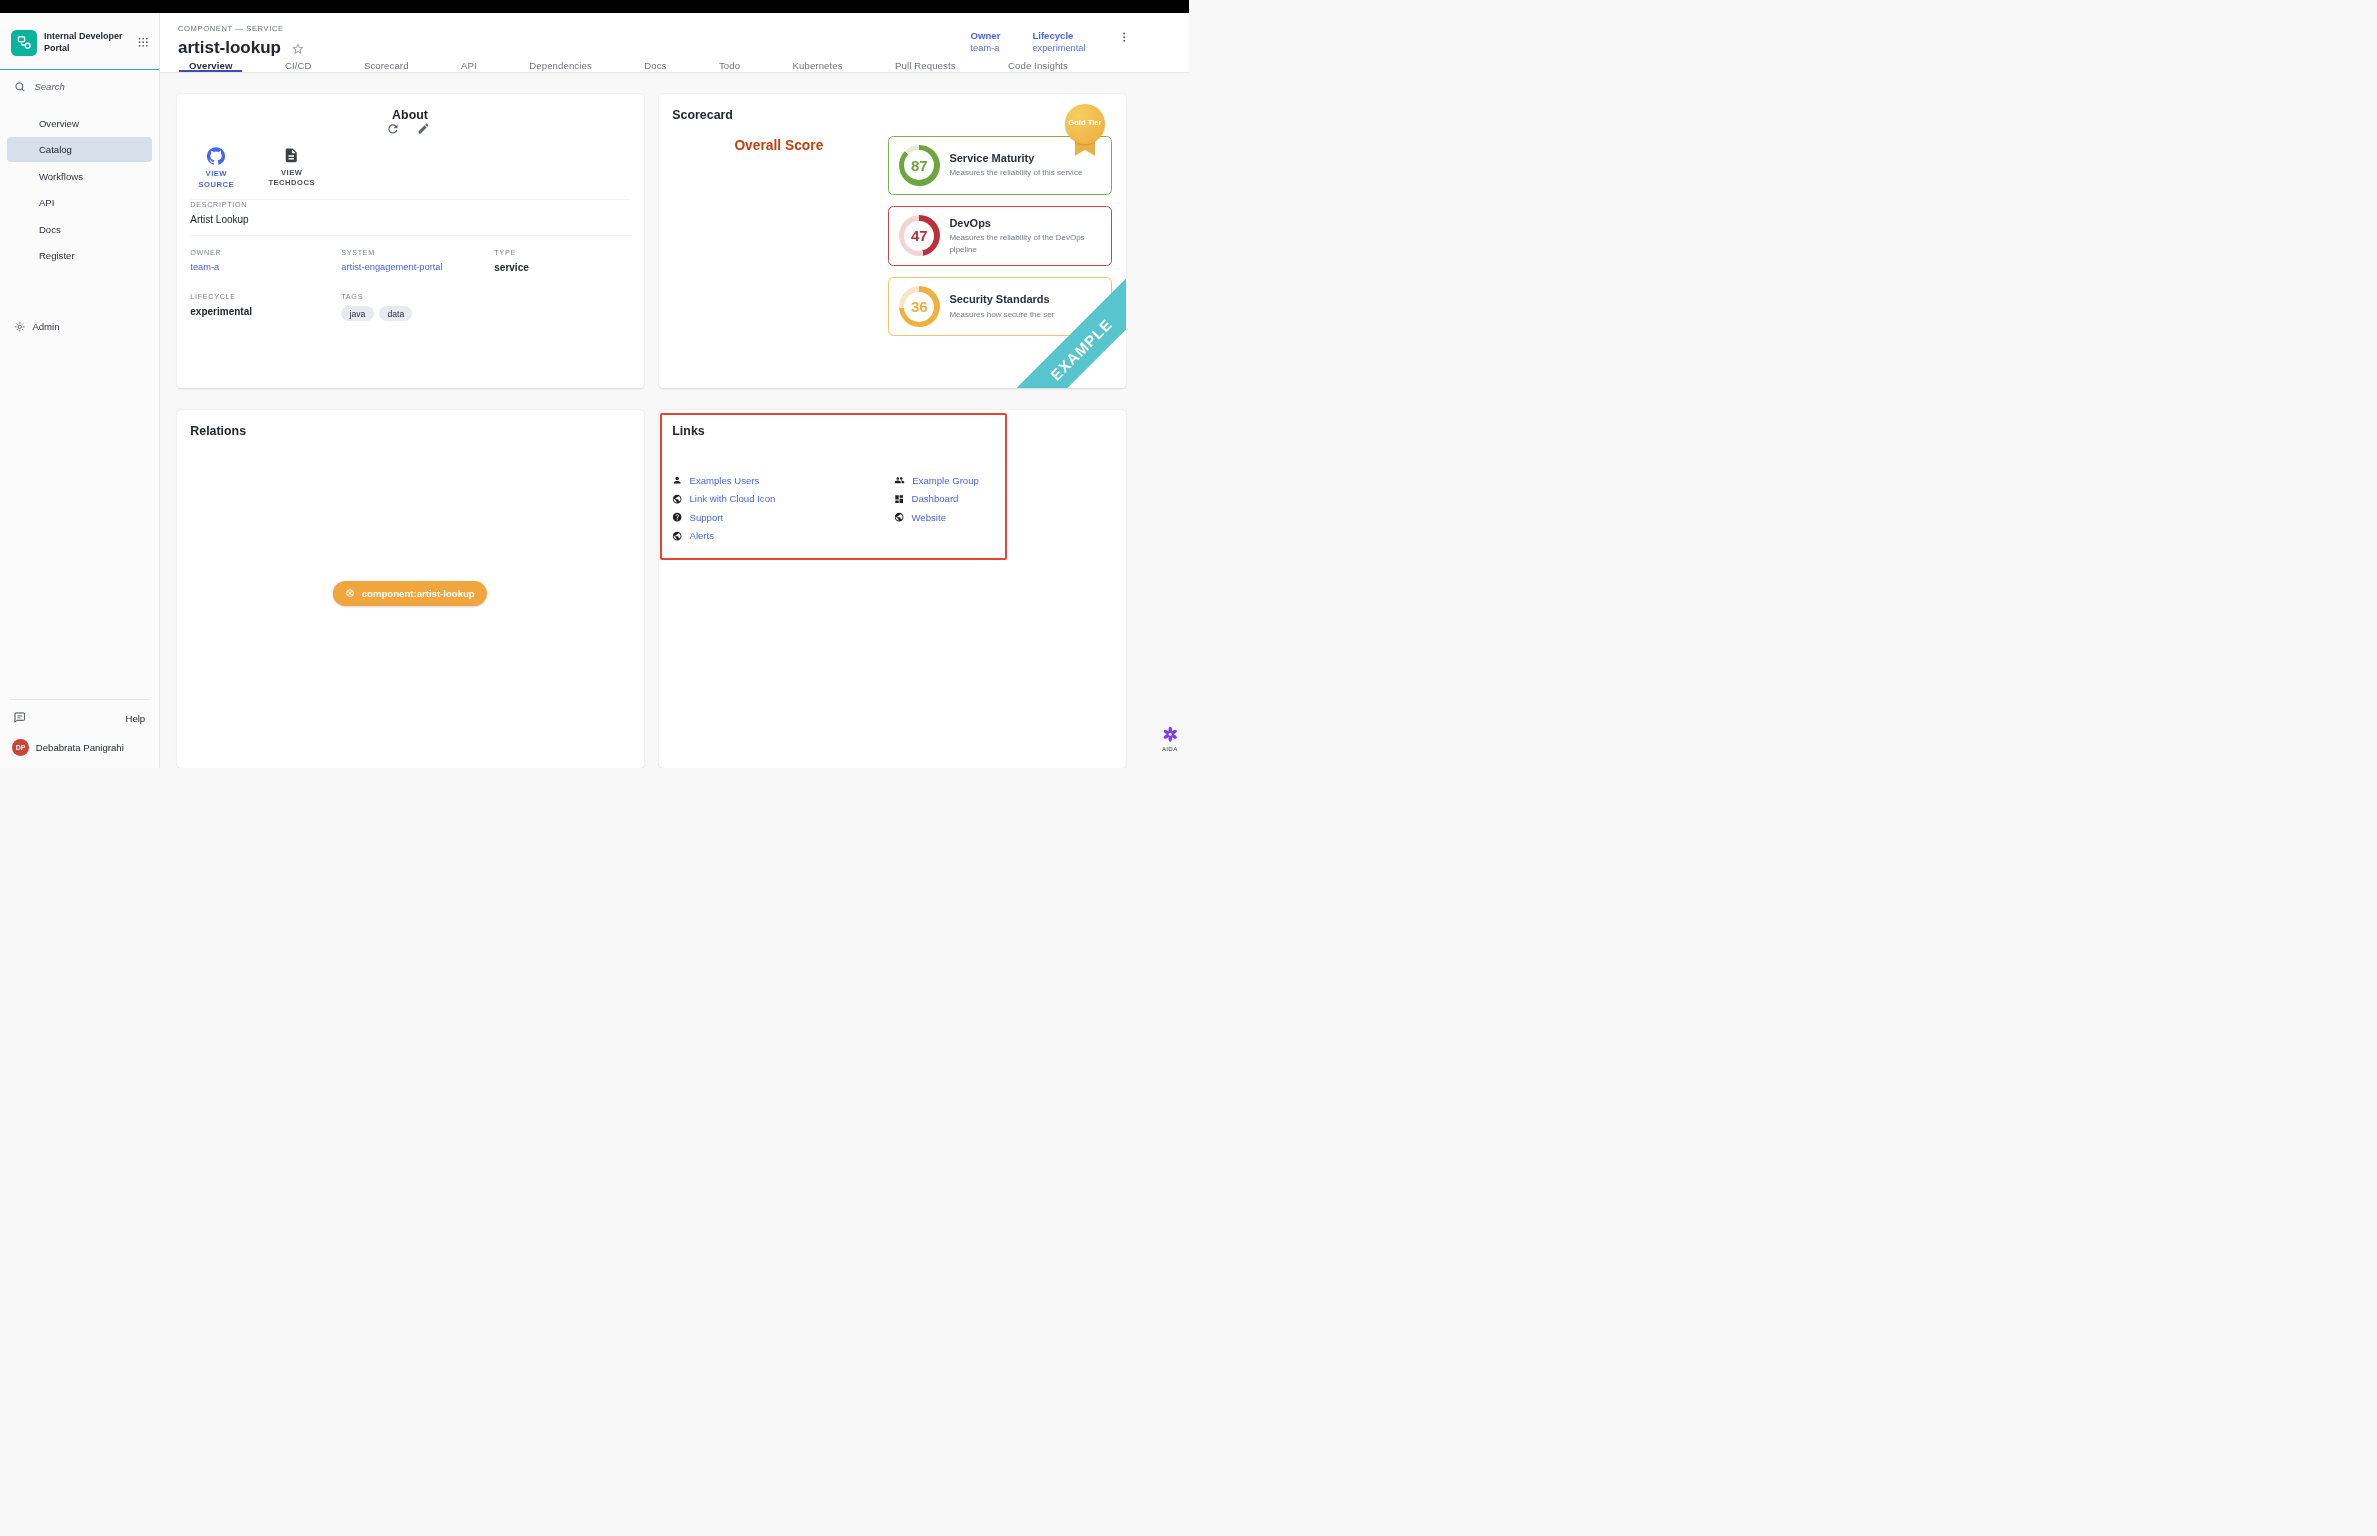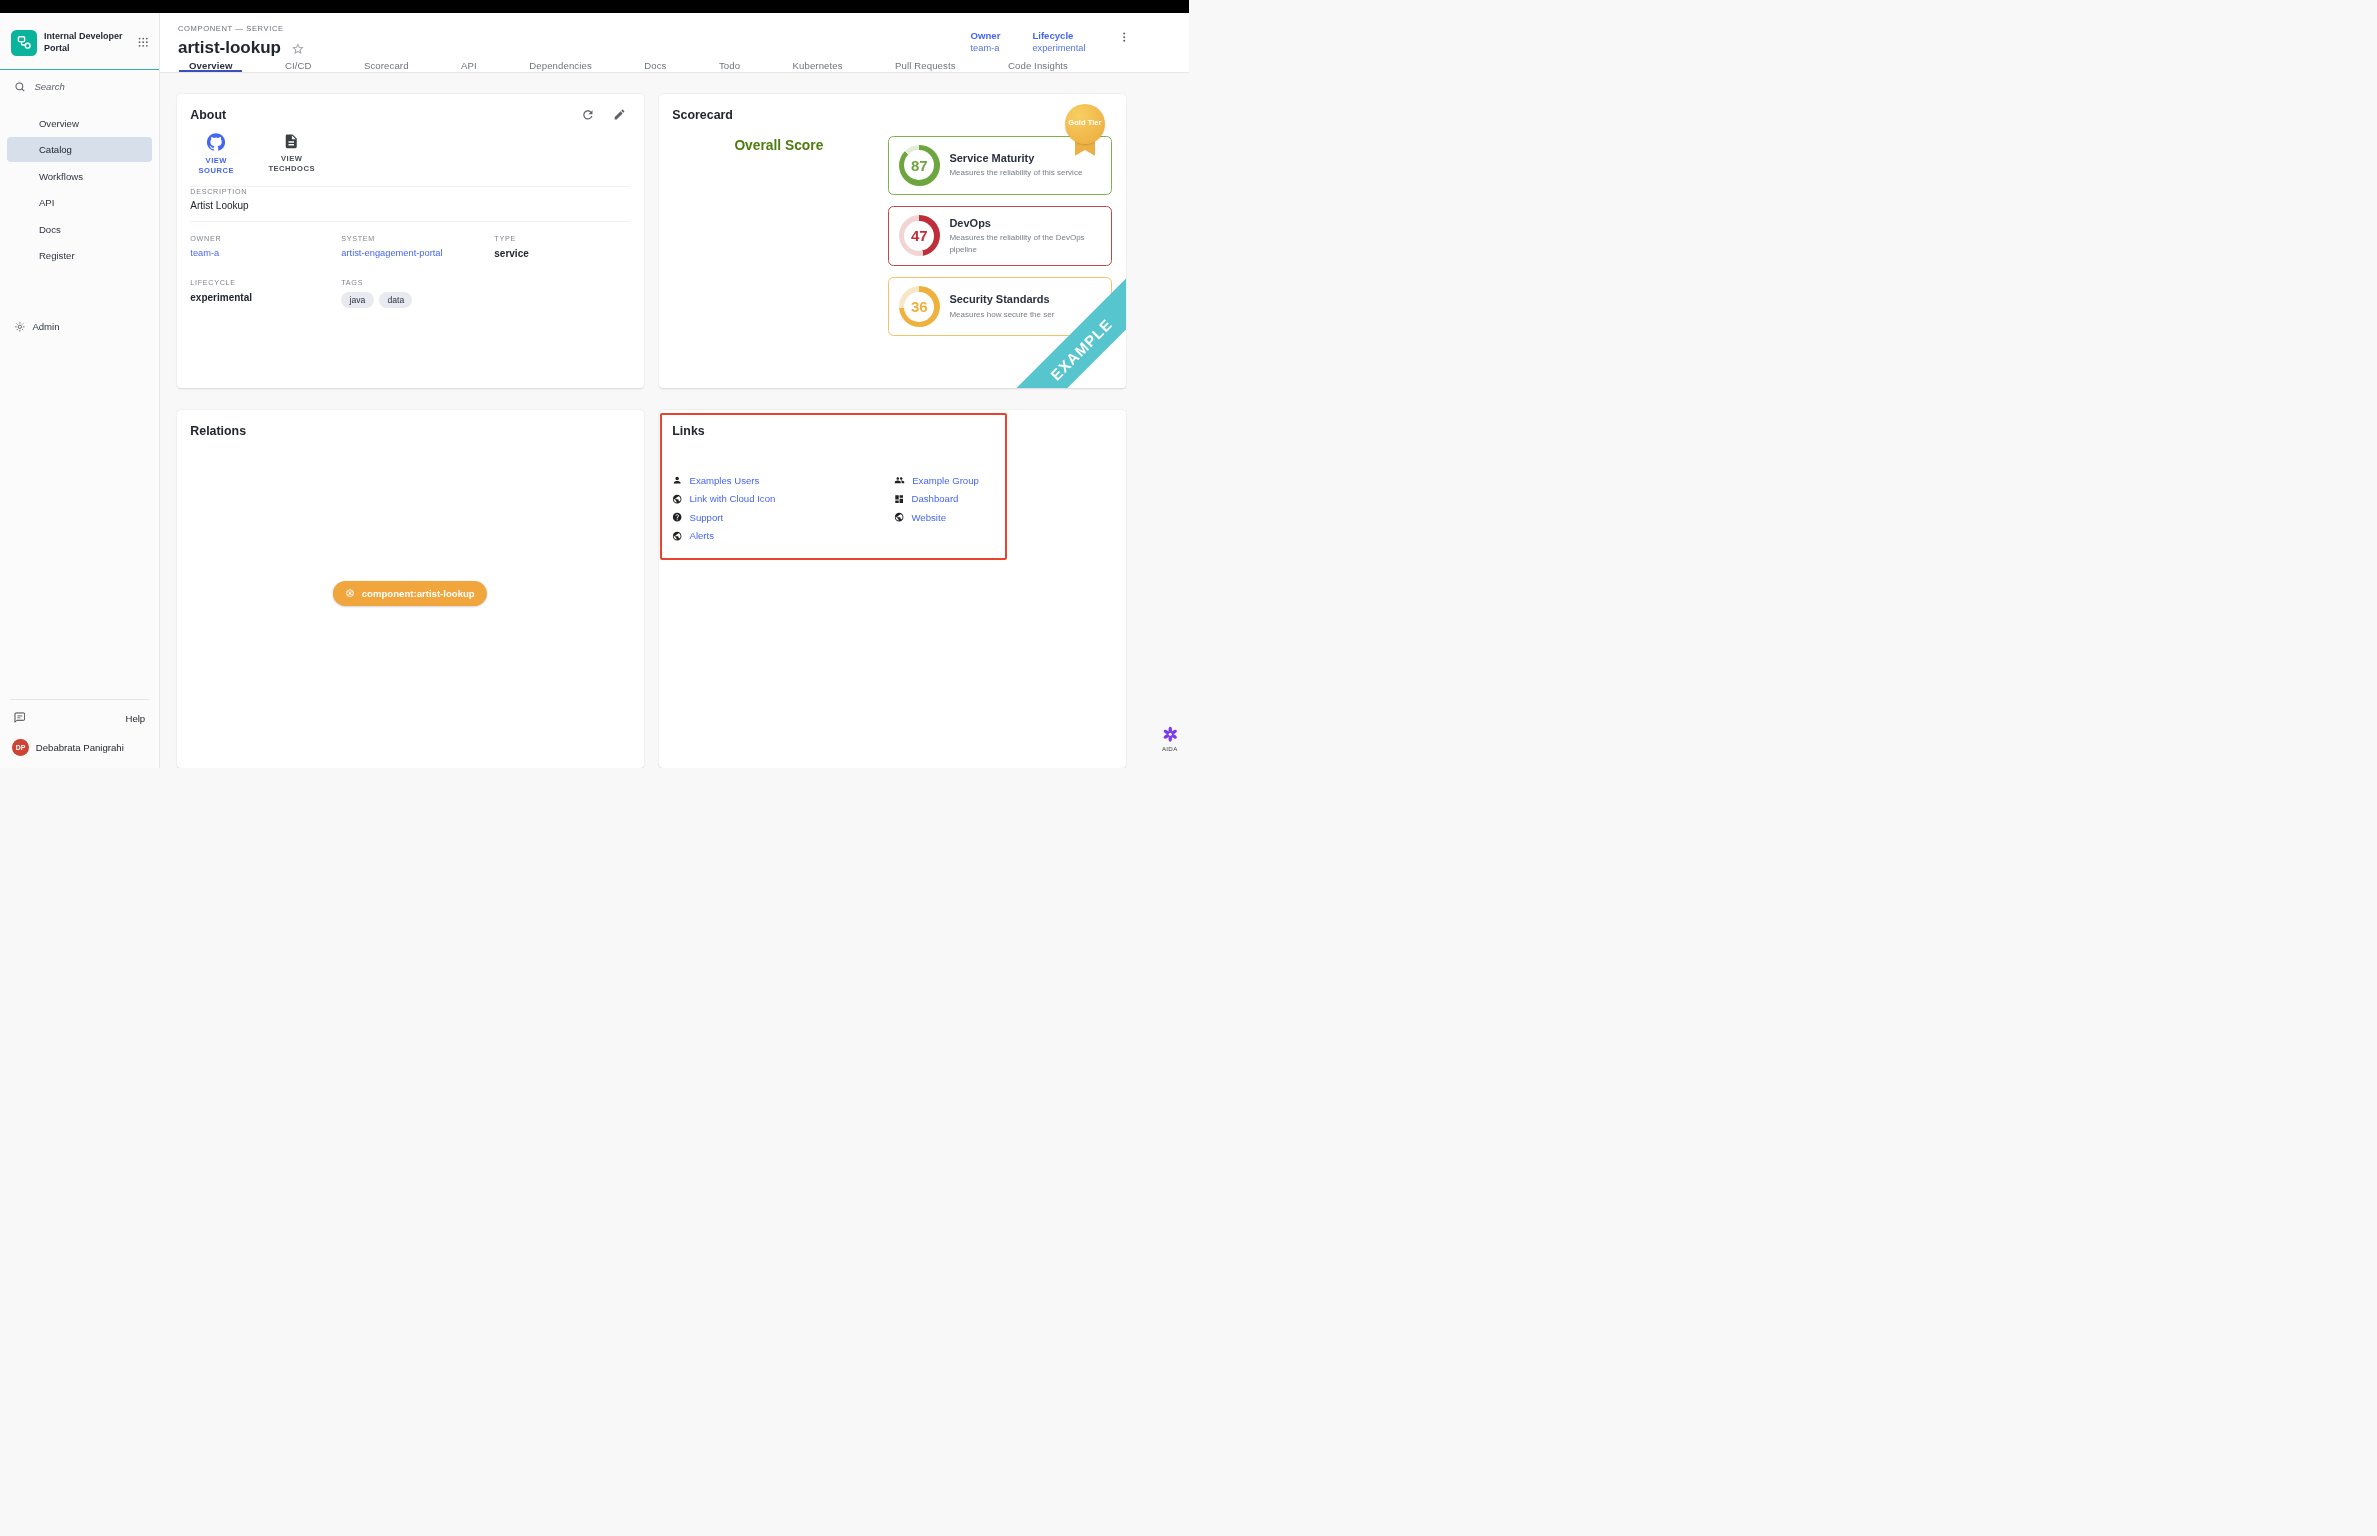--- a/index.html
+++ b/index.html
@@ -44,41 +44,41 @@
   .tab { display:flex; align-items:center; padding:0 11px; font-size:9.6px; font-weight:500; letter-spacing:0.1px; color:#70757d; position:relative; cursor:pointer; white-space:nowrap; }
   .tab.active { color:#2b3040; font-weight:700; }
   .tab.active::after { content:""; position:absolute; left:1.4px; right:1.4px; bottom:0; height:2.1px; background:#3b4fb8; }
 
   .content { padding:20.6px 0 0 16.5px; display:grid; grid-template-columns:467px 467px; column-gap:15px; row-gap:22px; align-content:start; }
   .card { background:#fff; border-radius:4.1px; box-shadow:0 0.7px 2.1px rgba(0,0,0,.09), 0 0.7px 1.4px rgba(0,0,0,.05); }
   .card-title { font-size:12.4px; font-weight:700; color:#22262e; }
 
   
   .about-card { height:294px; padding:13.8px; }
-  .about-head { display:flex; justify-content:space-between; align-items:center; }
+  .about-head { display:flex; justify-content:space-between; align-items:center;flex-direction:column; }
   .about-head-icons { display:flex; gap:18px; padding-right:4.1px; }
   .icon-btn { cursor:pointer; }
   .about-actions { display:flex; gap:23.4px; margin-top:11px; padding-bottom:9.6px; border-bottom:0.7px solid #f2f2f3; }
   .action { display:flex; flex-direction:column; align-items:center; gap:4.8px; text-align:center; font-size:7.6px; font-weight:700; letter-spacing:0.5px; cursor:pointer; width:52px; line-height:1.35; }
   .action.source { color:#4665f4; }
   .action.techdocs { color:#4a4f57; }
   .f-label { font-size:7.2px; color:#7f848c; letter-spacing:0.7px; font-weight:500; margin-bottom:4.8px; }
   .desc-row { margin-top:0; padding-bottom:9.6px; border-bottom:0.7px solid #f2f2f3; }
   .f-value { font-size:10px; color:#22262e; }
   .f-value.bold { font-weight:600; }
   .f-link { font-size:9.3px; color:#4665f4; cursor:pointer; }
   .fields-grid { display:grid; grid-template-columns:151px 153px 1fr; row-gap:19px; margin-top:12.4px; }
   .chips { display:flex; gap:5.5px; }
   .chip { background:#e9eaef; border-radius:9.6px; padding:2.8px 8.3px; font-size:8.6px; color:#2b3040; cursor:pointer; }
 
   
   .score-card { height:294px; padding:13.8px; position:relative; overflow:hidden; }
   .score-body { display:flex; }
   .overall { width:197px; display:flex; flex-direction:column; align-items:center; margin-left:9.6px; }
-  .overall-label { margin-top:16.5px; font-size:13.8px; font-weight:700; color:#4d7c0f; }
+  .overall-label { margin-top:16.5px; font-size:13.8px; font-weight:700; color:#c2410c; }
   .donut { width:160px; height:160px; border-radius:50%; margin-top:16.5px; display:flex; align-items:center; justify-content:center; }
   .donut-hole { width:118px; height:118px; border-radius:50%; background:#fff; display:flex; align-items:center; justify-content:center; font-size:41px; font-weight:500; }
   .scores { width:227px; margin-left:12.4px; margin-top:13.8px; display:flex; flex-direction:column; gap:11px; }
   .score-item { border:0.7px solid #ccc; border-radius:5.5px; padding:8.3px 9.6px; display:flex; gap:9.6px; align-items:center; background:#fff; cursor:pointer; }
   .score-ring { width:41px; height:41px; border-radius:50%; flex:none; display:flex; align-items:center; justify-content:center; }
   .score-hole { width:30px; height:30px; border-radius:50%; background:#fff; display:flex; align-items:center; justify-content:center; font-size:15px; font-weight:700; }
   .score-name { font-size:11px; font-weight:600; color:#2b3040; }
   .score-desc { font-size:8px; color:#787d85; margin-top:3.4px; line-height:1.4; max-width:150px; }
 
   .gold-badge { position:absolute; top:9.6px; right:20.6px; width:40px; text-align:center; }

